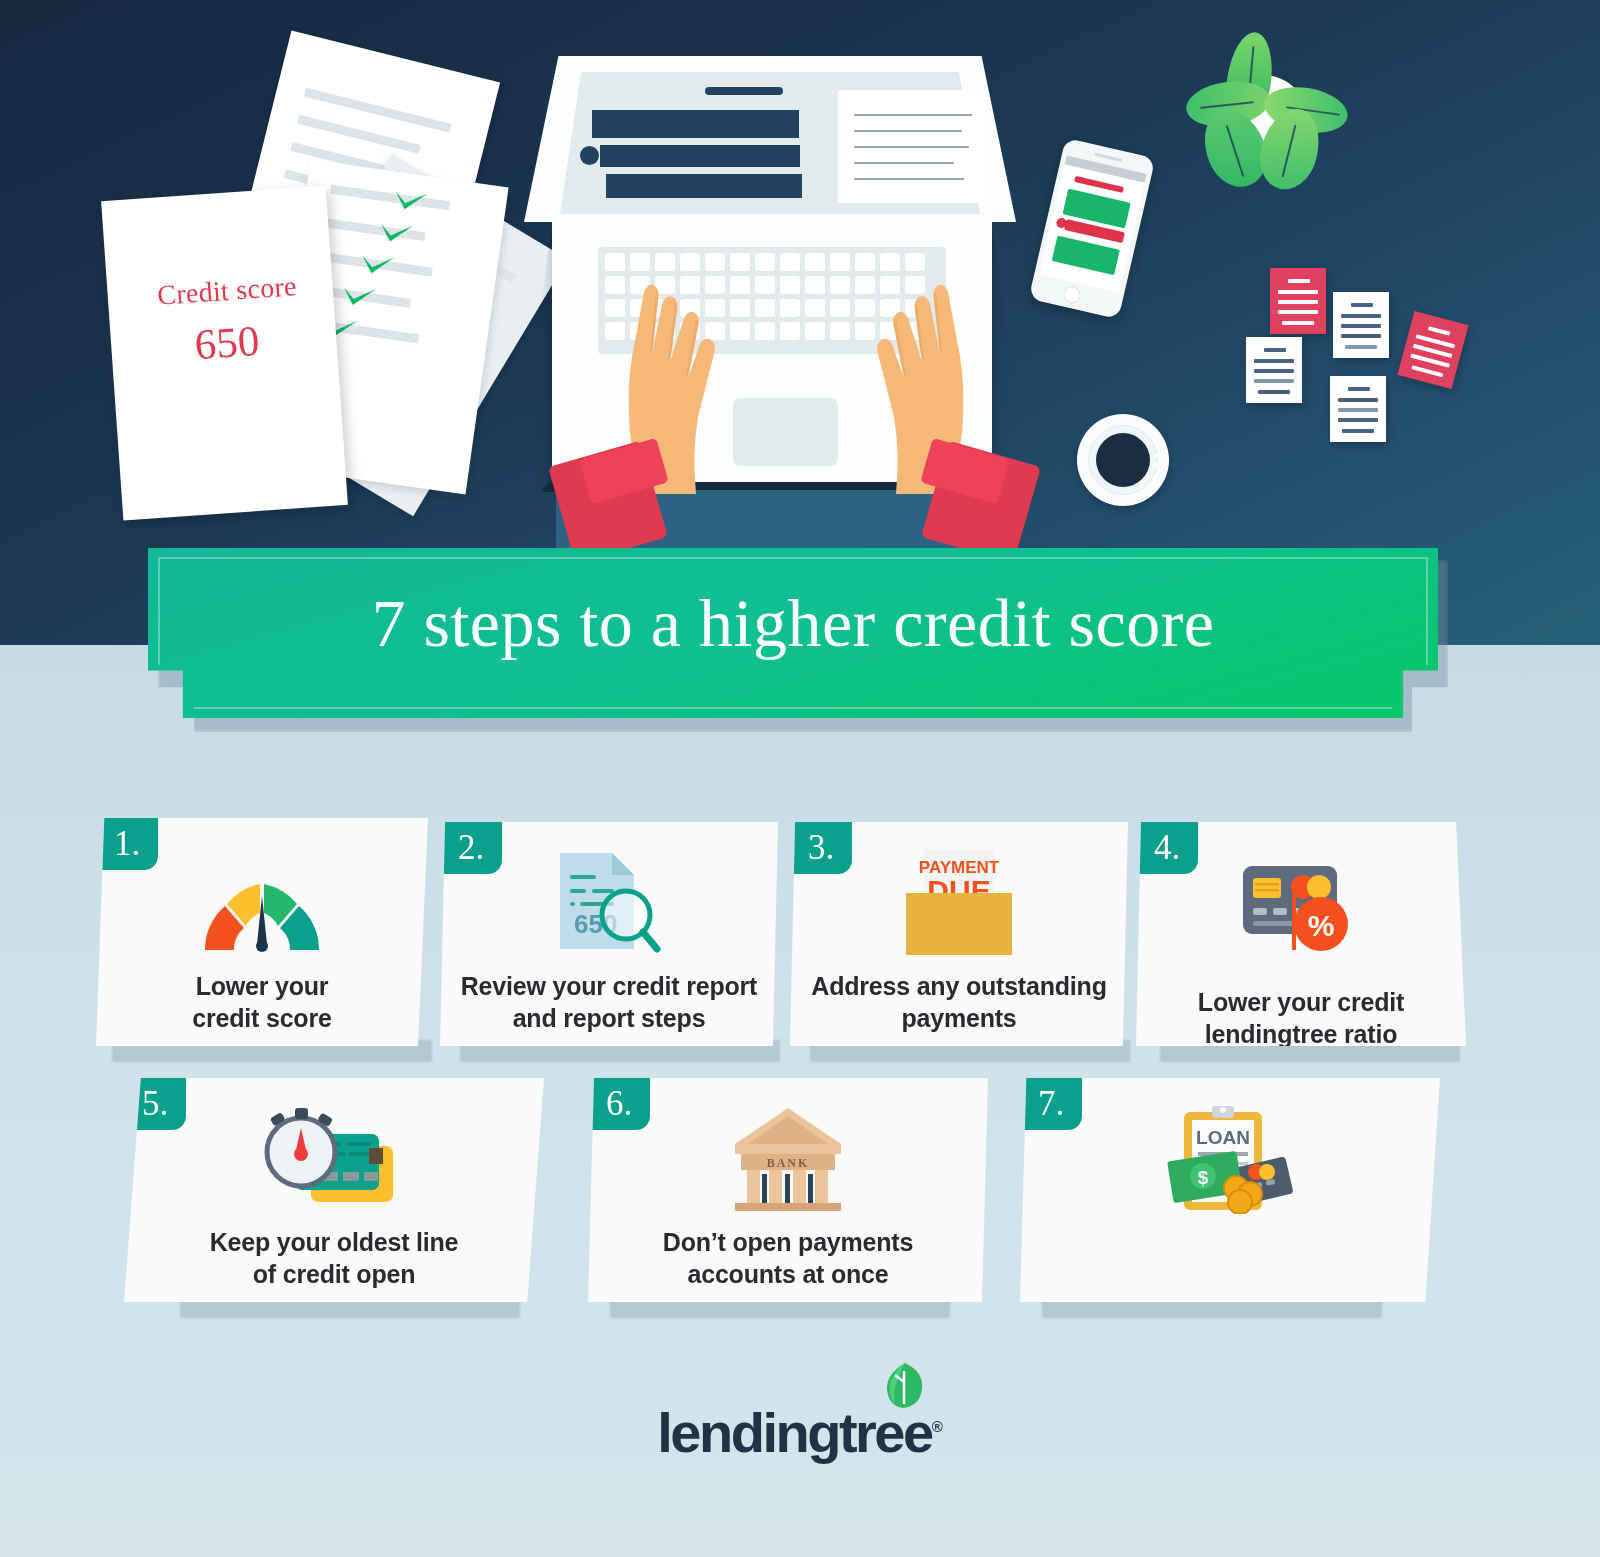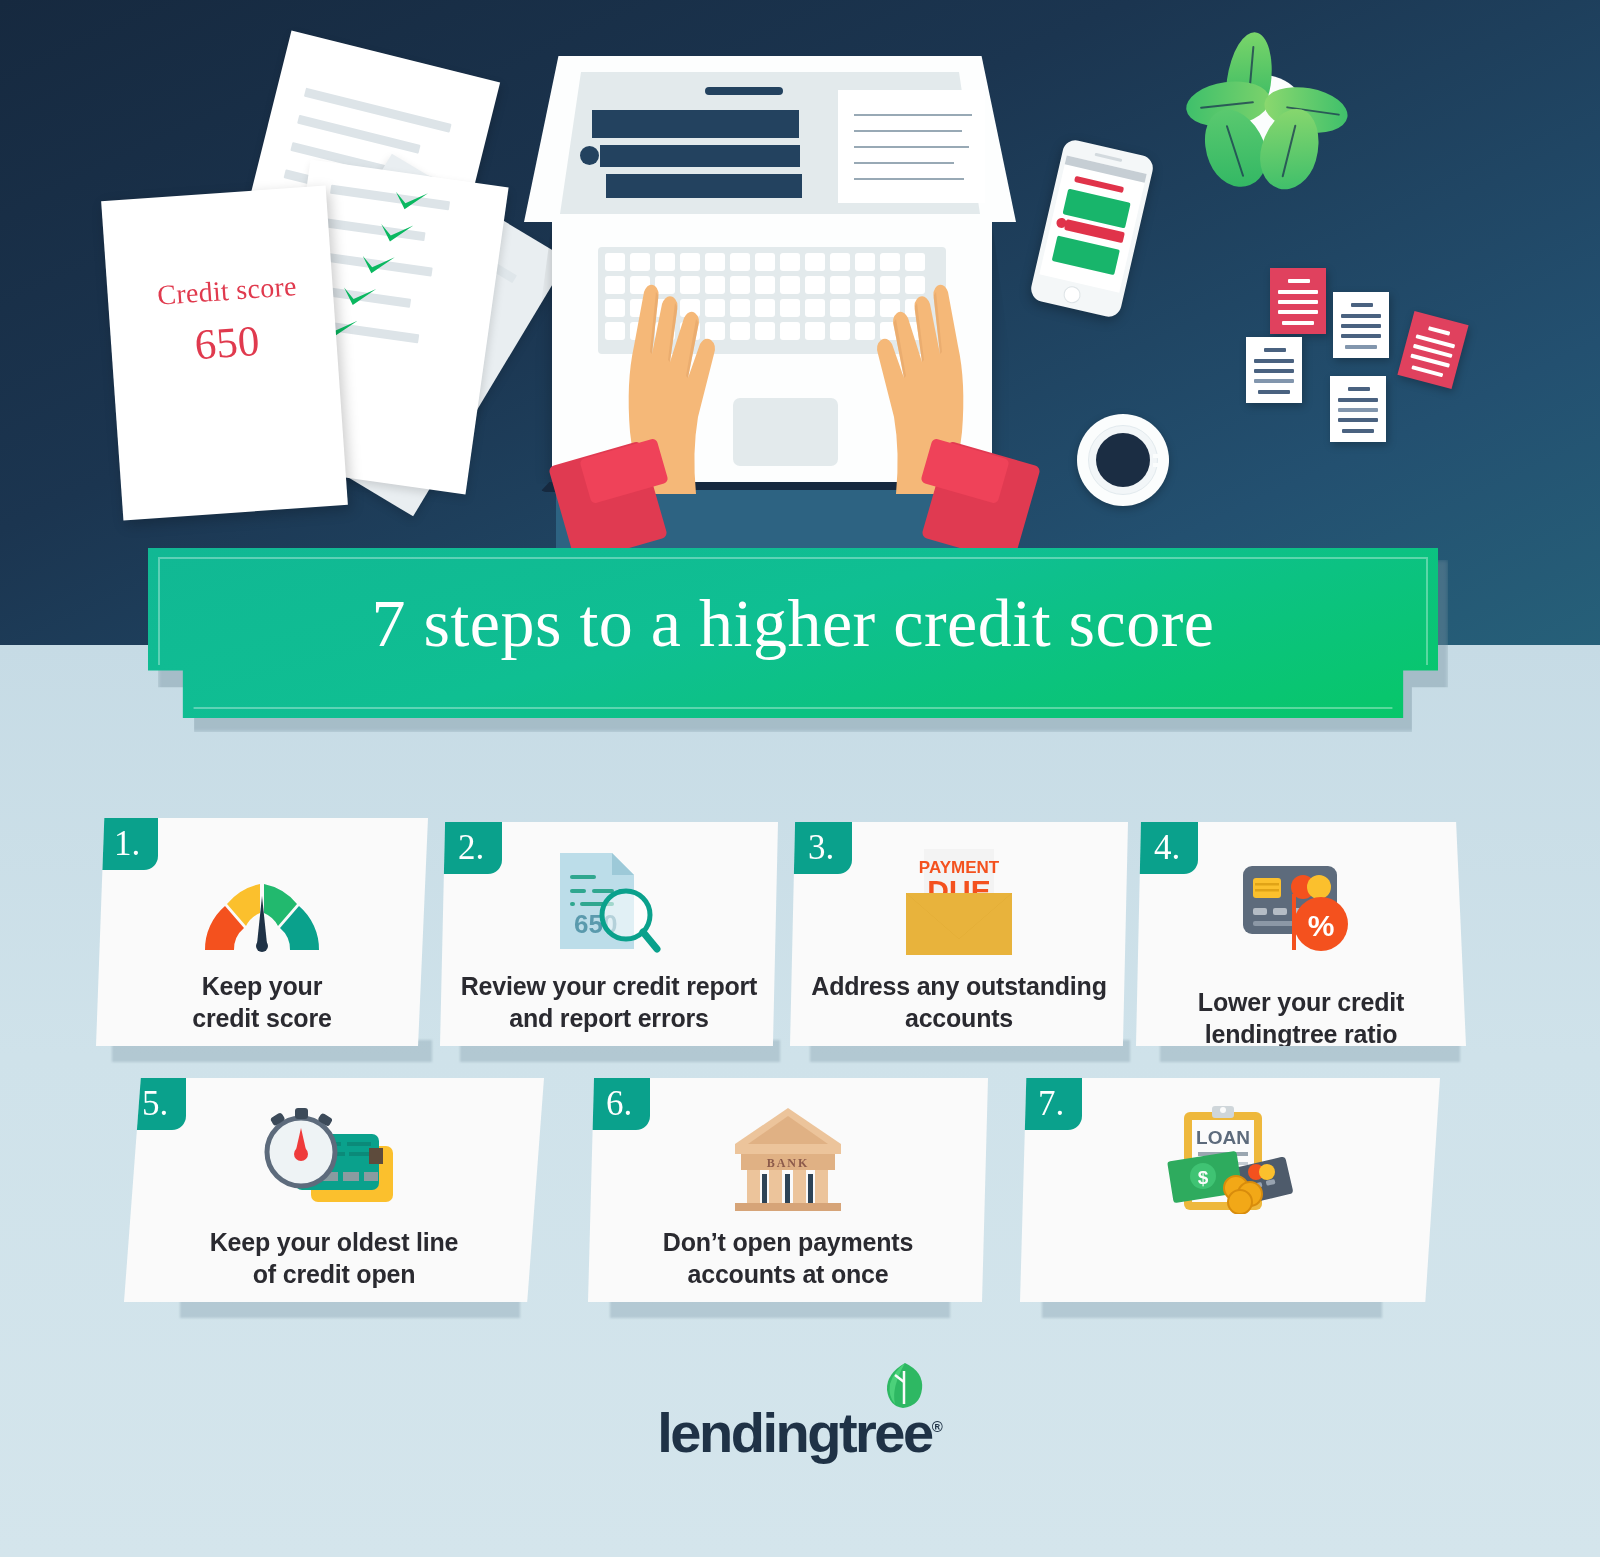--- a/index.html
+++ b/index.html
@@ -432,21 +432,21 @@
       <svg width="130" height="76" viewBox="0 0 130 76">
         <path d="M8 74 A57 57 0 0 1 28 30 L47 52 A28 28 0 0 0 37 74 Z" fill="#f4511e"></path>
         <path d="M30 28 A57 57 0 0 1 63 8 L63 37 A28 28 0 0 0 49 50 Z" fill="#fbc02d"></path>
         <path d="M67 8 A57 57 0 0 1 100 28 L81 50 A28 28 0 0 0 67 37 Z" fill="#22b96e"></path>
         <path d="M102 30 A57 57 0 0 1 122 74 L93 74 A28 28 0 0 0 83 52 Z" fill="#0aa18c"></path>
         <path d="M65 20 L70 68 L60 68 Z" fill="#1f3246"></path>
         <circle cx="65" cy="70" r="6" fill="#1f3246"></circle>
       </svg>
     </div>
     <div class="card-label" style="top:152px;">
-      <span>Keep your</span><br>
+      <span>Lower your</span><br>
       <span>credit score</span>
     </div>
   </div>
 
   <div class="card-shadow" style="left:460px;top:1040px;width:320px;height:22px;"></div>
   <div class="card" style="left:440px;top:822px;width:338px;height:224px;
               clip-path:polygon(1.5% 0,100% 0,98.5% 100%,0 100%);">
     <div class="badge">2.</div>
     <div class="icon-wrap" style="top:26px;height:110px;">
       <svg width="114" height="108" viewBox="0 0 114 108">
@@ -458,41 +458,41 @@
         <rect x="66" y="40" width="6" height="4" fill="#2fa78f" rx="2"></rect>
         <rect x="18" y="53" width="5" height="4" fill="#2fa78f" rx="2"></rect>
         <rect x="28" y="53" width="34" height="4" fill="#2fa78f" rx="2"></rect>
         <text x="22" y="84" font-family="Liberation Sans, sans-serif" font-size="26" font-weight="bold" fill="#5a9aad">650</text>
         <circle cx="74" cy="66" r="24" fill="rgba(255,255,255,.55)" stroke="#0aa18c" stroke-width="5"></circle>
         <line x1="91" y1="83" x2="105" y2="100" stroke="#0aa18c" stroke-width="7" stroke-linecap="round"></line>
       </svg>
     </div>
     <div class="card-label" style="top:148px;">
       <span>Review your credit report</span><br>
-      <span>and report errors</span>
+      <span>and report steps</span>
     </div>
   </div>
 
   <div class="card-shadow" style="left:810px;top:1040px;width:320px;height:22px;"></div>
   <div class="card" style="left:790px;top:822px;width:338px;height:224px;
               clip-path:polygon(1.5% 0,100% 0,98.5% 100%,0 100%);">
     <div class="badge">3.</div>
     <div class="icon-wrap" style="top:22px;height:118px;">
       <svg width="126" height="112" viewBox="0 0 126 112">
         <rect x="28" y="2" width="70" height="64" fill="#f3f3f3"></rect>
         <text x="63" y="26" text-anchor="middle" font-family="Liberation Sans, sans-serif" font-size="17" font-weight="bold" fill="#f4511e">PAYMENT</text>
         <text x="63" y="54" text-anchor="middle" font-family="Liberation Sans, sans-serif" font-size="30" font-weight="bold" fill="#f4511e">DUE</text>
         <path d="M10 46 H116 V108 H10 Z" fill="#e8b33c"></path>
         <path d="M10 46 L63 92 L116 46 L116 50 L63 98 L10 50 Z" fill="#d9a32e"></path>
         <path d="M10 46 L63 92 L116 46 V108 H10 Z" fill="#e8b33c"></path>
       </svg>
     </div>
     <div class="card-label" style="top:148px;">
       <span>Address any outstanding</span><br>
-      <span>accounts</span>
+      <span>payments</span>
     </div>
   </div>
 
   <div class="card-shadow" style="left:1160px;top:1040px;width:300px;height:22px;"></div>
   <div class="card" style="left:1136px;top:822px;width:330px;height:224px;
               clip-path:polygon(1.5% 0,97% 0,100% 100%,0 100%);">
     <div class="badge">4.</div>
     <div class="icon-wrap" style="top:34px;height:108px;">
       <svg width="120" height="92" viewBox="0 0 120 92">
         <rect x="2" y="2" width="94" height="68" rx="9" fill="#5d6b7c"></rect>

